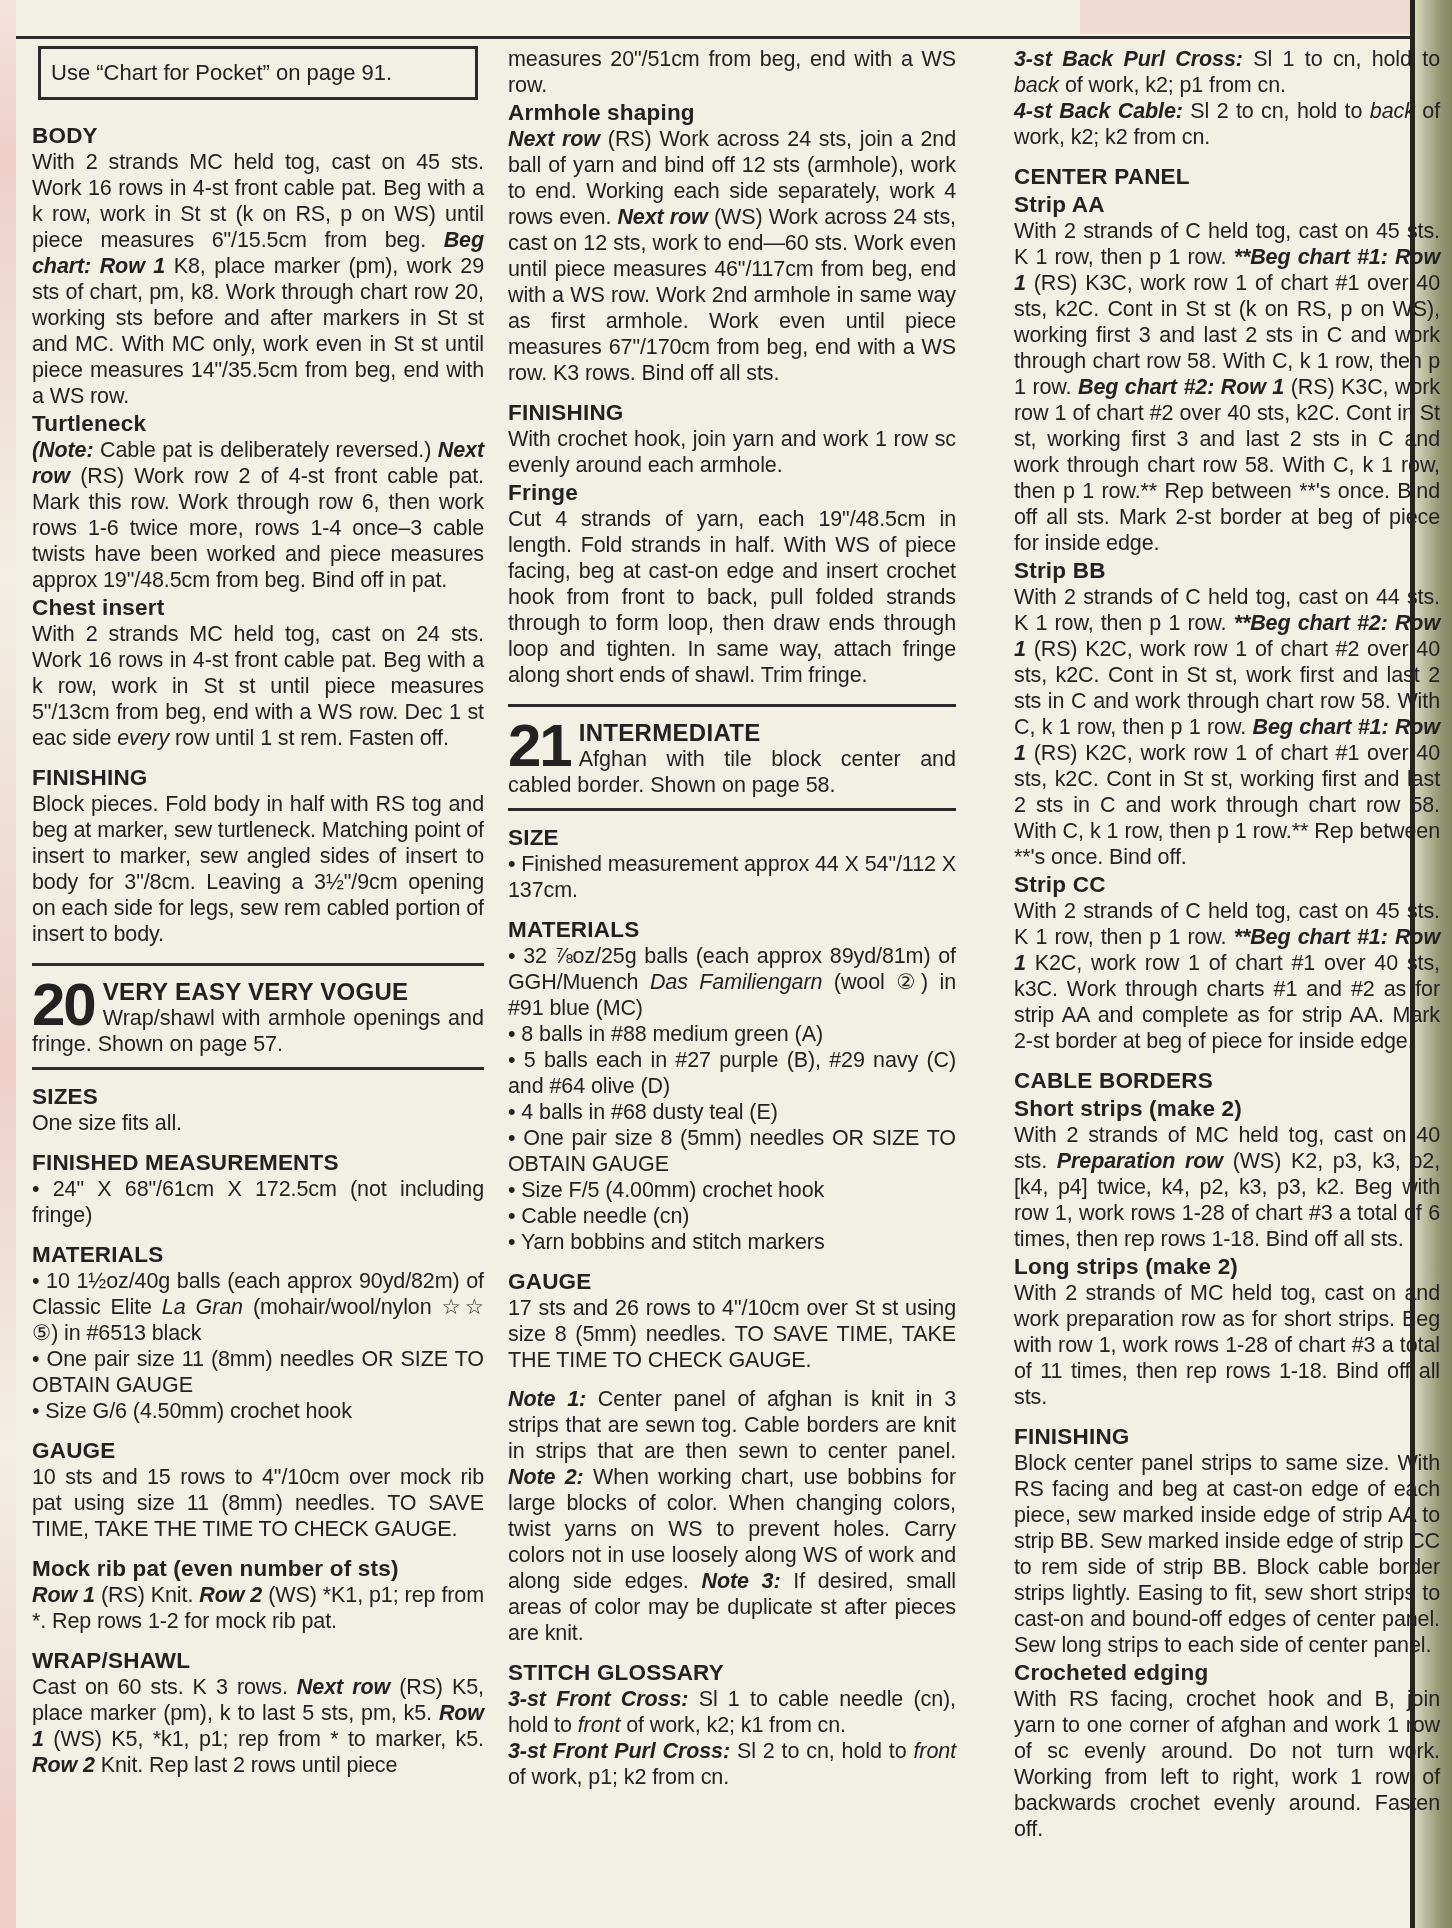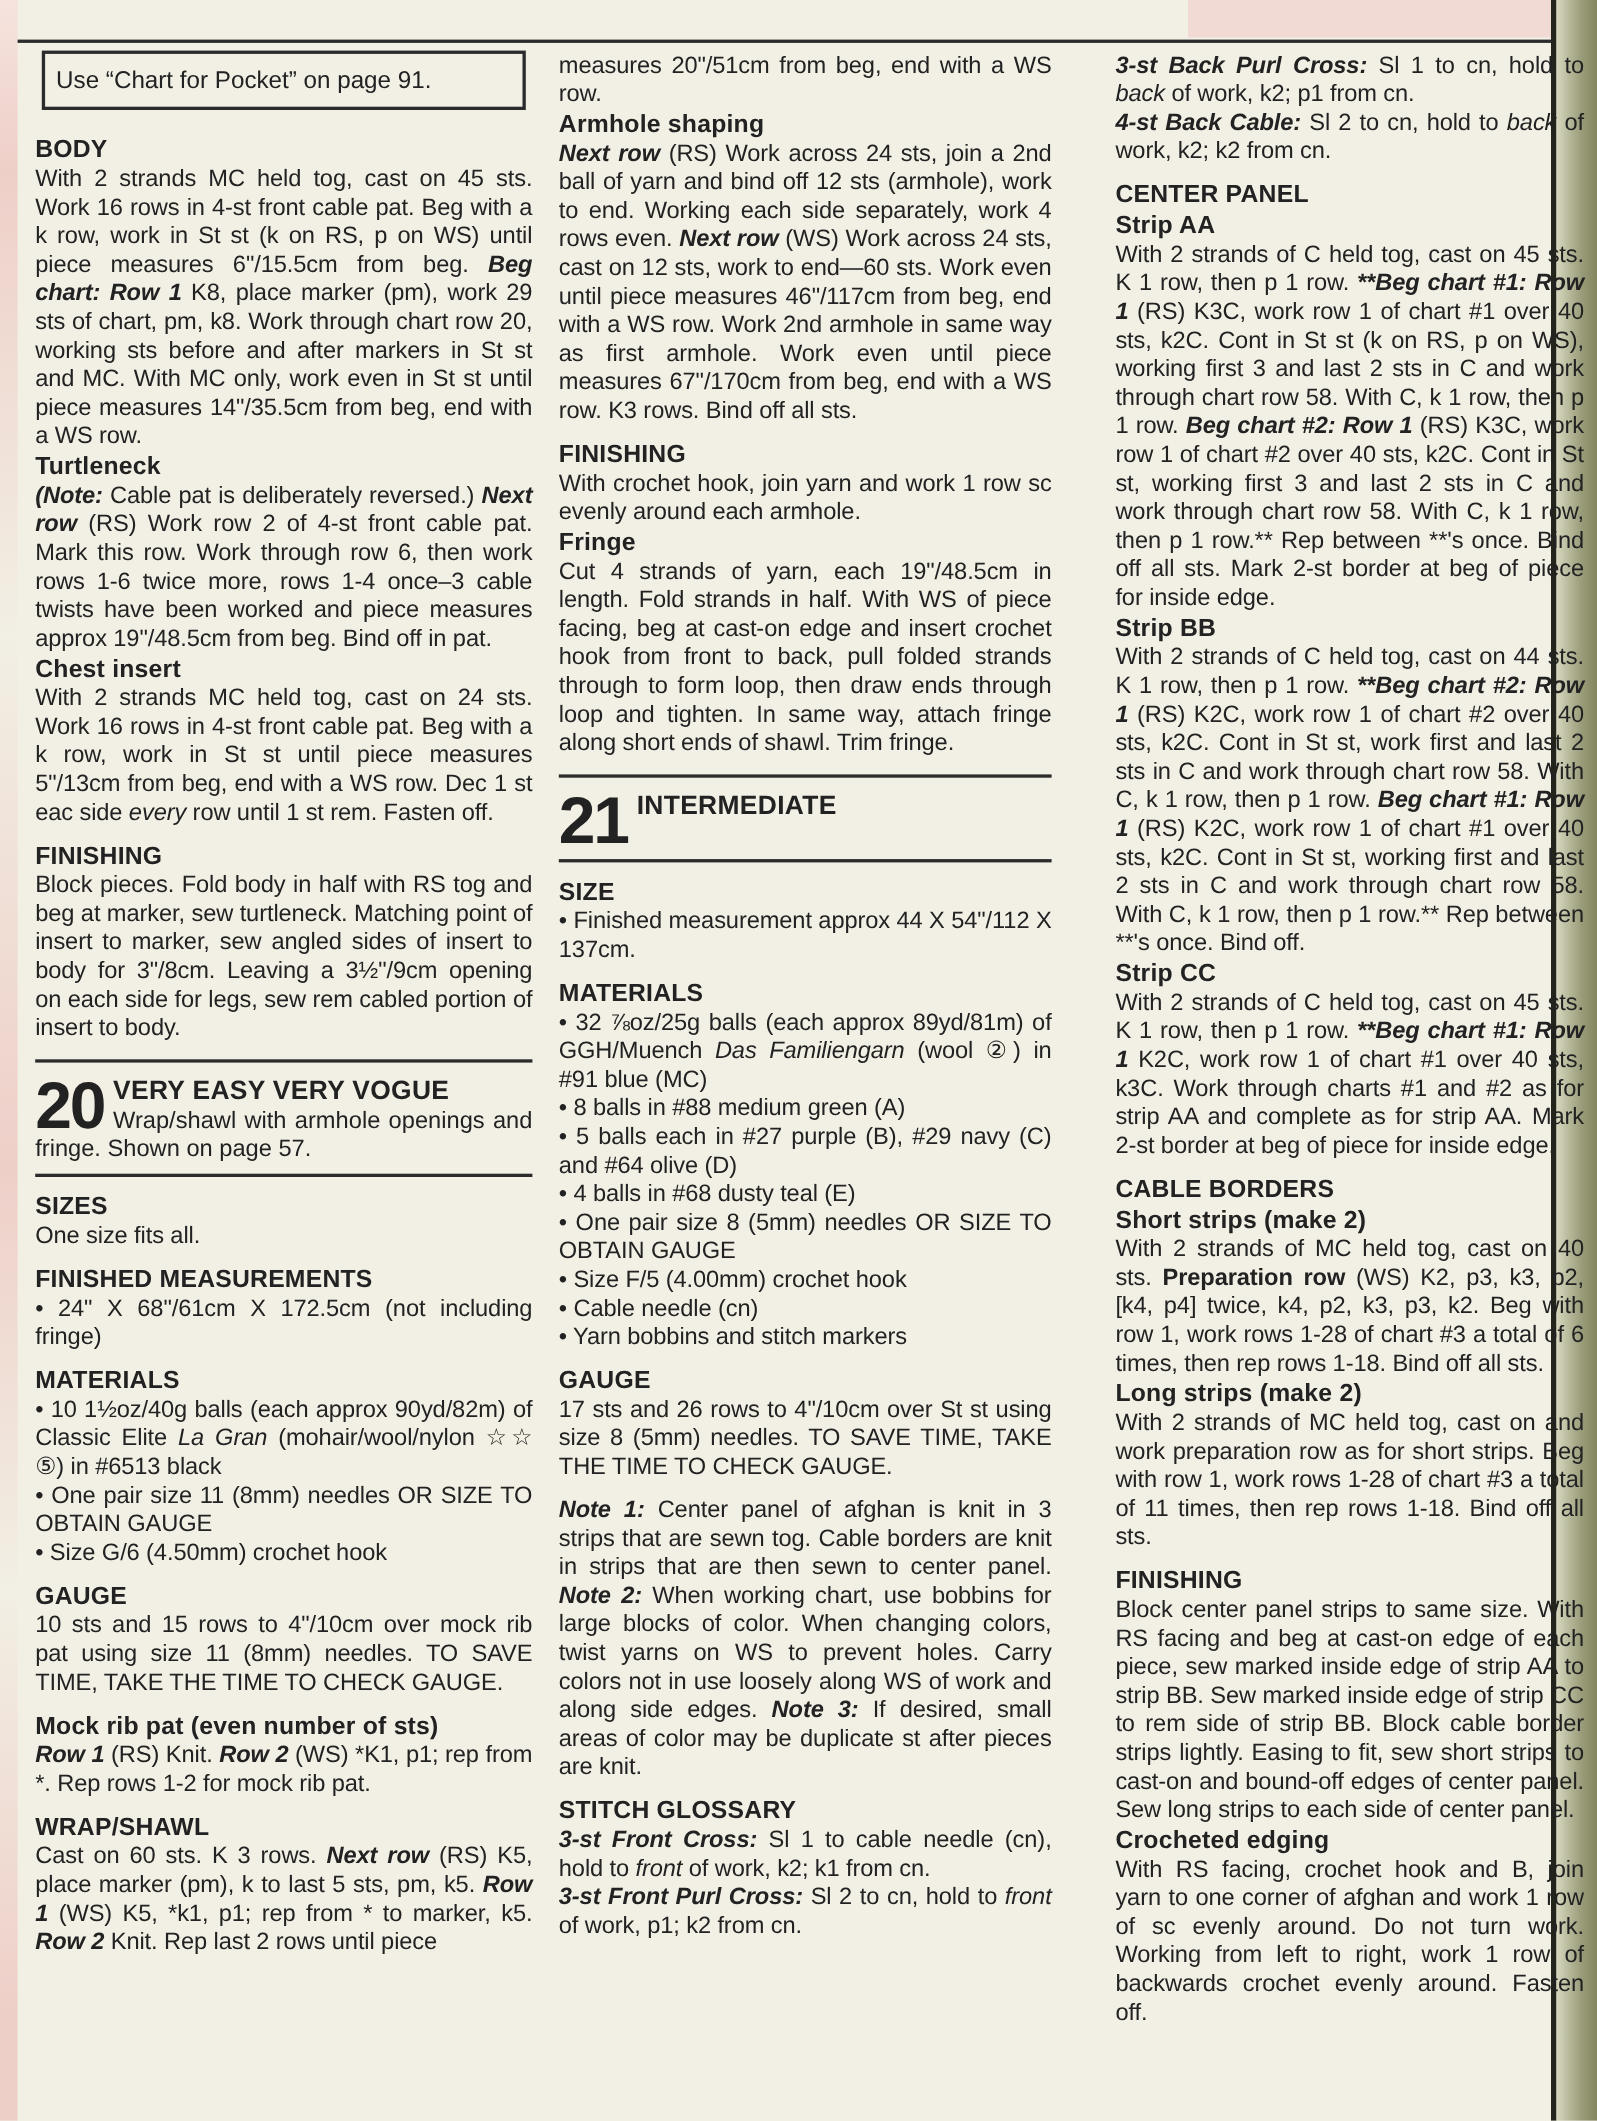--- a/index.html
+++ b/index.html
@@ -82,20 +82,21 @@
       <div class="block-para"><span>measures 20"/51cm from beg, end with a WS row.</span></div>
       <div class="block-heading level2"><span style="font-weight: bold;">Armhole shaping</span></div>
       <div class="block-para"><span style="font-weight: bold; font-style: italic;">Next row</span><span> (RS) Work across 24 sts, join a 2nd ball of yarn and bind off 12 sts (armhole), work to end. Working each side separately, work 4 rows even. </span><span style="font-weight: bold; font-style: italic;">Next row</span><span> (WS) Work across 24 sts, cast on 12 sts, work to end—60 sts. Work even until piece measures 46"/117cm from beg, end with a WS row. Work 2nd armhole in same way as first armhole. Work even until piece measures 67"/170cm from beg, end with a WS row. K3 rows. Bind off all sts.</span></div>
       <div class="block-heading"><span style="font-weight: bold;">FINISHING</span></div>
       <div class="block-para"><span>With crochet hook, join yarn and work 1 row sc evenly around each armhole.</span></div>
       <div class="block-heading level2"><span style="font-weight: bold;">Fringe</span></div>
       <div class="block-para"><span>Cut 4 strands of yarn, each 19"/48.5cm in length. Fold strands in half. With WS of piece facing, beg at cast-on edge and insert crochet hook from front to back, pull folded strands through to form loop, then draw ends through loop and tighten. In same way, attach fringe along short ends of shawl. Trim fringe.</span></div>
       <div class="pattern-header">
         <div class="ph-number">21</div>
         <div class="ph-title">INTERMEDIATE</div>
+        <div class="ph-sub">Afghan with tile block center and cabled border. Shown on page 58.</div>
       </div>
       <div class="block-heading"><span style="font-weight: bold;">SIZE</span></div>
       <div class="block-para"><span>• Finished measurement approx 44 X 54"/112 X 137cm.</span></div>
       <div class="block-heading"><span style="font-weight: bold;">MATERIALS</span></div>
       <div class="block-para"><span>• 32 ⅞oz/25g balls (each approx 89yd/81m) of GGH/Muench </span><span style="font-style: italic;">Das Familiengarn</span><span> (wool ②) in #91 blue (MC)</span></div>
       <div class="block-para"><span>• 8 balls in #88 medium green (A)</span></div>
       <div class="block-para"><span>• 5 balls each in #27 purple (B), #29 navy (C) and #64 olive (D)</span></div>
       <div class="block-para"><span>• 4 balls in #68 dusty teal (E)</span></div>
       <div class="block-para"><span>• One pair size 8 (5mm) needles OR SIZE TO OBTAIN GAUGE</span></div>
       <div class="block-para"><span>• Size F/5 (4.00mm) crochet hook</span></div>
@@ -113,21 +114,21 @@
       <div class="block-para"><span style="font-weight: bold; font-style: italic;">4-st Back Cable:</span><span> Sl 2 to cn, hold to </span><span style="font-style: italic;">back</span><span> of work, k2; k2 from cn.</span></div>
       <div class="block-heading"><span style="font-weight: bold;">CENTER PANEL</span></div>
       <div class="block-heading level2"><span style="font-weight: bold;">Strip AA</span></div>
       <div class="block-para"><span>With 2 strands of C held tog, cast on 45 sts. K 1 row, then p 1 row. </span><span style="font-weight: bold; font-style: italic;">**Beg chart #1: Row 1</span><span> (RS) K3C, work row 1 of chart #1 over 40 sts, k2C. Cont in St st (k on RS, p on WS), working first 3 and last 2 sts in C and work through chart row 58. With C, k 1 row, then p 1 row. </span><span style="font-weight: bold; font-style: italic;">Beg chart #2: Row 1</span><span> (RS) K3C, work row 1 of chart #2 over 40 sts, k2C. Cont in St st, working first 3 and last 2 sts in C and work through chart row 58. With C, k 1 row, then p 1 row.** Rep between **'s once. Bind off all sts. Mark 2-st border at beg of piece for inside edge.</span></div>
       <div class="block-heading level2"><span style="font-weight: bold;">Strip BB</span></div>
       <div class="block-para"><span>With 2 strands of C held tog, cast on 44 sts. K 1 row, then p 1 row. </span><span style="font-weight: bold; font-style: italic;">**Beg chart #2: Row 1</span><span> (RS) K2C, work row 1 of chart #2 over 40 sts, k2C. Cont in St st, work first and last 2 sts in C and work through chart row 58. With C, k 1 row, then p 1 row. </span><span style="font-weight: bold; font-style: italic;">Beg chart #1: Row 1</span><span> (RS) K2C, work row 1 of chart #1 over 40 sts, k2C. Cont in St st, working first and last 2 sts in C and work through chart row 58. With C, k 1 row, then p 1 row.** Rep between **'s once. Bind off.</span></div>
       <div class="block-heading level2"><span style="font-weight: bold;">Strip CC</span></div>
       <div class="block-para"><span>With 2 strands of C held tog, cast on 45 sts. K 1 row, then p 1 row. </span><span style="font-weight: bold; font-style: italic;">**Beg chart #1: Row 1</span><span> K2C, work row 1 of chart #1 over 40 sts, k3C. Work through charts #1 and #2 as for strip AA and complete as for strip AA. Mark 2-st border at beg of piece for inside edge.</span></div>
       <div class="block-heading"><span style="font-weight: bold; margin-top: 40px;">CABLE BORDERS</span></div>
       <div class="block-heading level2"><span style="font-weight: bold;">Short strips</span><span> (make 2)</span></div>
-      <div class="block-para"><span>With 2 strands of MC held tog, cast on 40 sts. </span><span style="font-weight: bold; ">Preparation row</span><span> (WS) K2, p3, k3, p2, [k4, p4] twice, k4, p2, k3, p3, k2. Beg with row 1, work rows 1-28 of chart #3 a total of 6 times, then rep rows 1-18. Bind off all sts.</span></div>
+      <div class="block-para"><span>With 2 strands of MC held tog, cast on 40 sts. </span><span style="font-weight: bold; font-style: italic;">Preparation row</span><span> (WS) K2, p3, k3, p2, [k4, p4] twice, k4, p2, k3, p3, k2. Beg with row 1, work rows 1-28 of chart #3 a total of 6 times, then rep rows 1-18. Bind off all sts.</span></div>
       <div class="block-heading level2"><span style="font-weight: bold;">Long strips</span><span> (make 2)</span></div>
       <div class="block-para"><span>With 2 strands of MC held tog, cast on and work preparation row as for short strips. Beg with row 1, work rows 1-28 of chart #3 a total of 11 times, then rep rows 1-18. Bind off all sts.</span></div>
       <div class="block-heading"><span style="font-weight: bold;">FINISHING</span></div>
       <div class="block-para"><span>Block center panel strips to same size. With RS facing and beg at cast-on edge of each piece, sew marked inside edge of strip AA to strip BB. Sew marked inside edge of strip CC to rem side of strip BB. Block cable border strips lightly. Easing to fit, sew short strips to cast-on and bound-off edges of center panel. Sew long strips to each side of center panel.</span></div>
       <div class="block-heading level2"><span style="font-weight: bold; text-align: center;">Crocheted edging</span></div>
       <div class="block-para"><span>With RS facing, crochet hook and B, join yarn to one corner of afghan and work 1 row of sc evenly around. Do not turn work. Working from left to right, work 1 row of backwards crochet evenly around. Fasten off.</span></div>
     </div>
 </div>
 
 </body></html>

